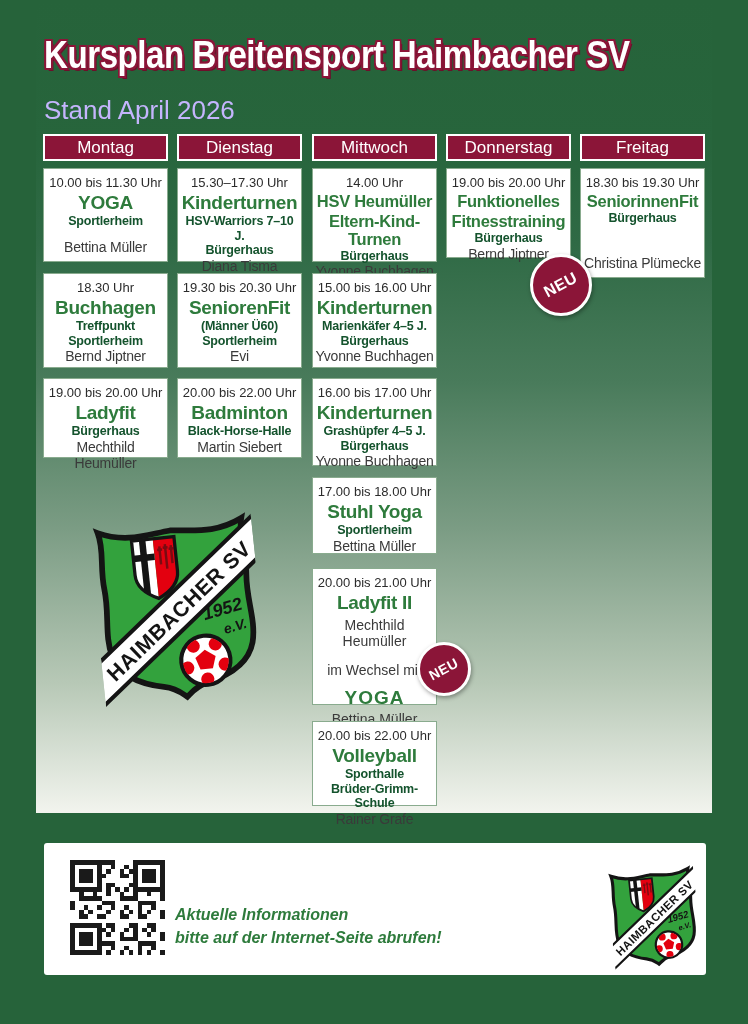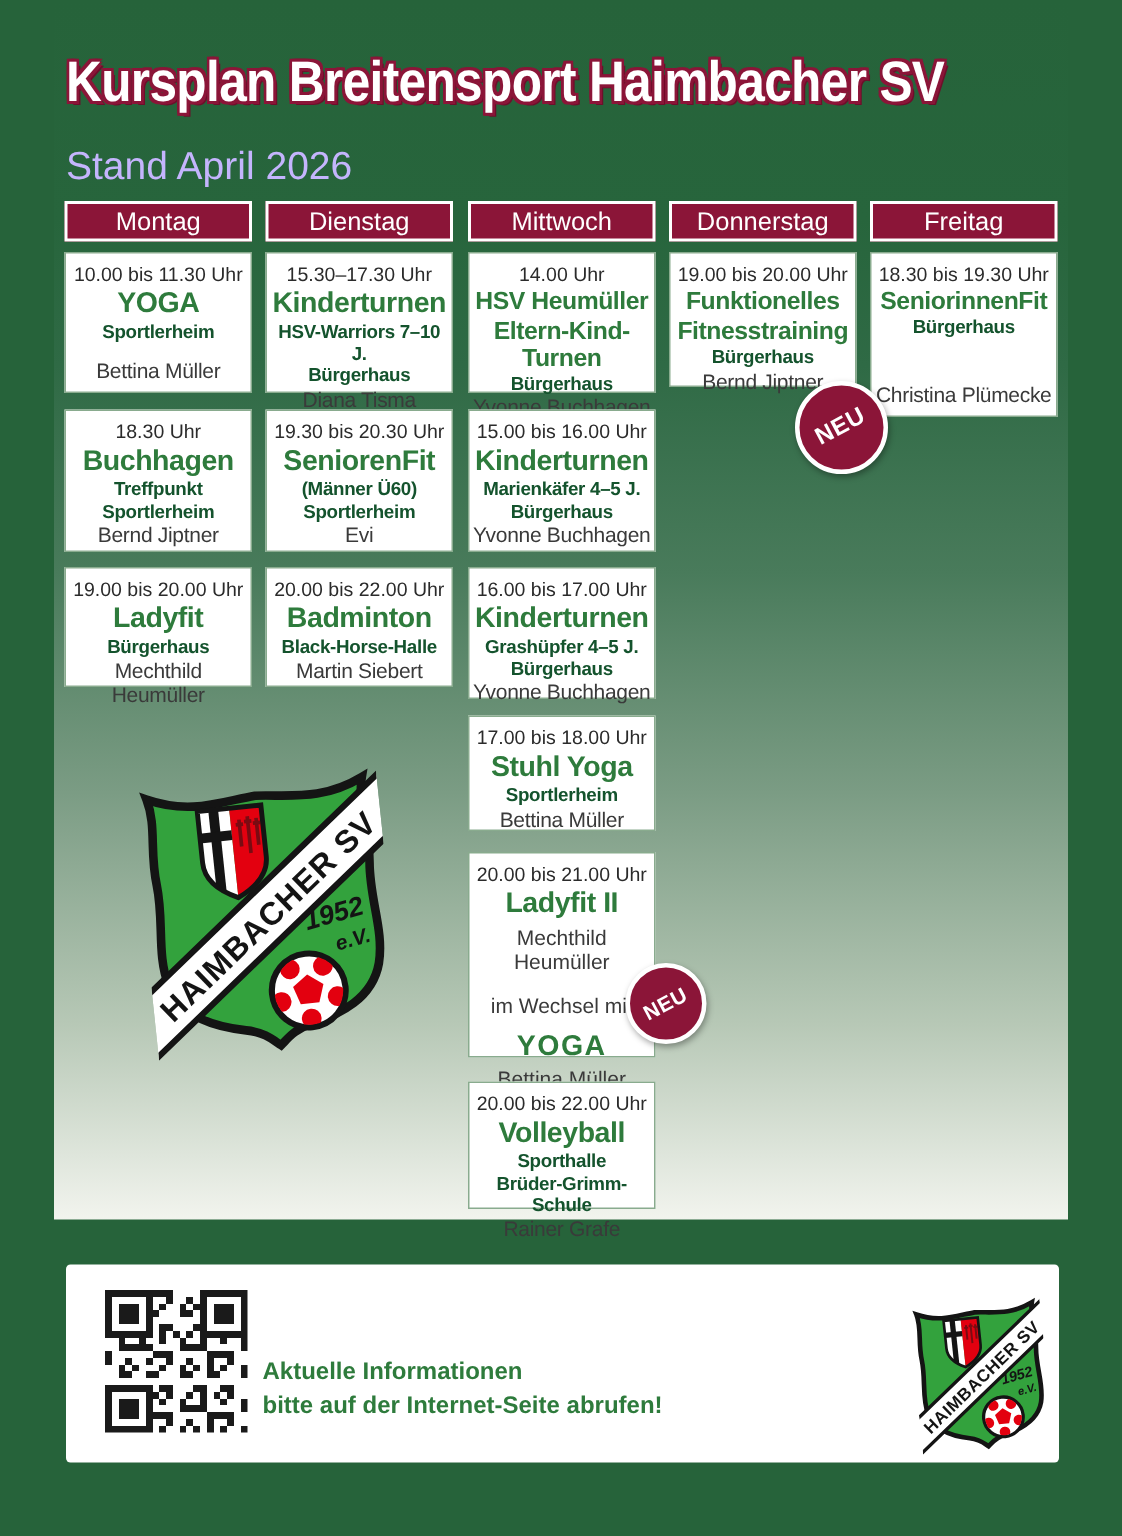--- a/index.html
+++ b/index.html
@@ -57,21 +57,21 @@
   .b2{left:417px;top:642px;width:48px;height:48px;font-size:14px;}
   
   .mainlogo{position:absolute;left:96px;top:512px;width:164px;transform:rotate(-6deg);}
   .mainlogo svg,.flogo svg{display:block;width:100%;height:auto;}
   
   .footer{position:absolute;left:44px;top:843px;width:662px;height:132px;
     background:#fff;border-radius:3px;}
   .qr{position:absolute;left:26px;top:17px;width:95px;height:95px;}
   .qr svg{display:block;width:100%;height:100%;shape-rendering:crispEdges;}
   .fnote{position:absolute;left:131px;top:60px;font-size:16px;font-weight:bold;
-    color:#2e7b3c;line-height:1.45;}
+    color:#2e7b3c;line-height:1.45;font-style:italic;}
   .flogo{position:absolute;left:566px;top:22px;width:88px;transform:rotate(-6deg);}
   .hidden-defs{position:absolute;width:0;height:0;overflow:hidden;}
 </style>
 </head>
 <body>
 
 <svg class="hidden-defs" aria-hidden="true">
   <defs>
     <clipPath id="armsclip">
         <path d="M0,0 h52 v42 c0,16 -13,25 -26,31 c-13,-6 -26,-15 -26,-31 Z"></path>

